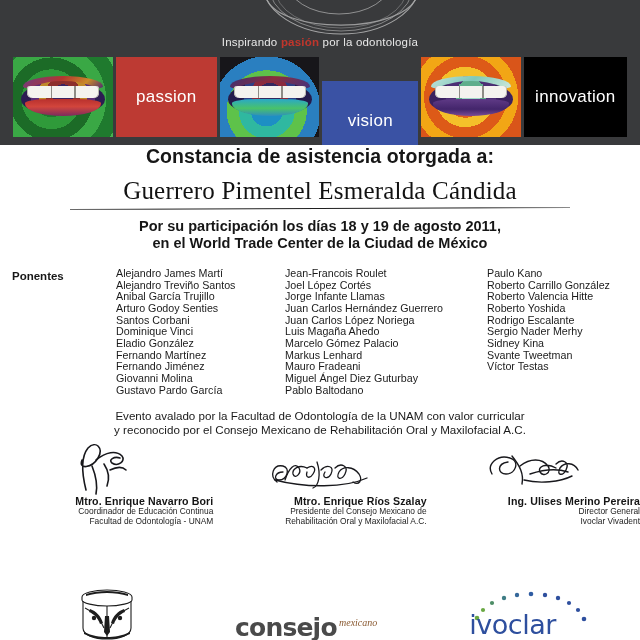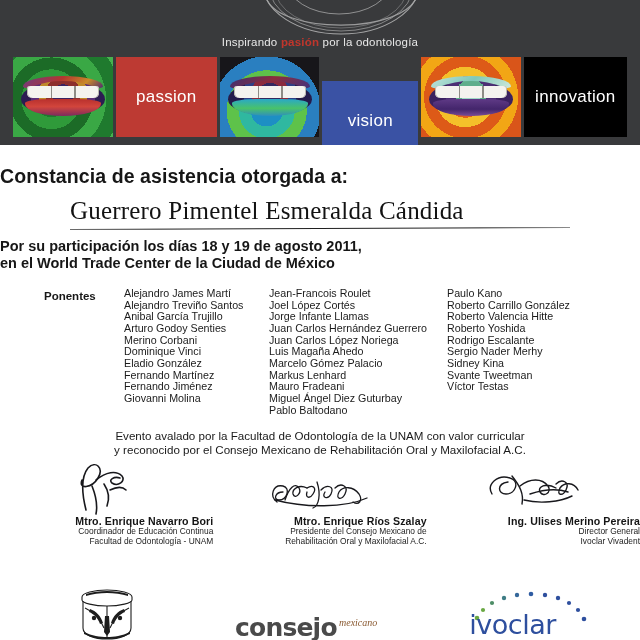--- a/index.html
+++ b/index.html
@@ -96,21 +96,21 @@
   .lips-art .upperlip {
     position: absolute;
     left: 10%; right: 10%;
     top: 24%; height: 16%;
     border-radius: 50% 50% 20% 20% / 80% 80% 20% 20%;
   }
 
   
   #cert-body { position: relative; width: 640px; }
 
-  .title-block { text-align: left; padding-top: 20px; }
+  .title-block { text-align: center; }
   .cert-title {
     font-size: 19.5px;
     font-weight: bold;
     letter-spacing: .1px;
     color: #161616;
   }
   .recipient-wrap {
     margin: 9px auto 0;
     width: 500px;
   }
@@ -132,23 +132,24 @@
     font-size: 14.5px;
     font-weight: bold;
     line-height: 17px;
     color: #161616;
   }
 
   
   .speakers {
     position: relative;
     margin-top: 16px;
-    padding: 0 24px 0 44px;
+    padding: 0 24px 0 12px;
     display: flex;
     align-items: flex-start;
+    gap: 24px;
   }
   .speakers-label {
     width: 80px;
     font-size: 11.5px;
     font-weight: bold;
     padding-top: 2px;
     color: #171717;
     flex: 0 0 auto;
   }
   .spk-col {
@@ -319,26 +320,27 @@
     </div>
   </div>
 
   <div class="speakers">
     <div class="speakers-label">Ponentes</div>
     <div class="spk-col c1">
         <div>Alejandro James Martí</div>
         <div>Alejandro Treviño Santos</div>
         <div>Anibal García Trujillo</div>
         <div>Arturo Godoy Senties</div>
-        <div>Merino Corbani</div>
+        <div>Santos Corbani</div>
         <div>Dominique Vinci</div>
         <div>Eladio González</div>
         <div>Fernando Martínez</div>
         <div>Fernando Jiménez</div>
         <div>Giovanni Molina</div>
+        <div>Gustavo Pardo García</div>
       </div>
     <div class="spk-col c2">
         <div>Jean-Francois Roulet</div>
         <div>Joel López Cortés</div>
         <div>Jorge Infante Llamas</div>
         <div>Juan Carlos Hernández Guerrero</div>
         <div>Juan Carlos López Noriega</div>
         <div>Luis Magaña Ahedo</div>
         <div>Marcelo Gómez Palacio</div>
         <div>Markus Lenhard</div>

